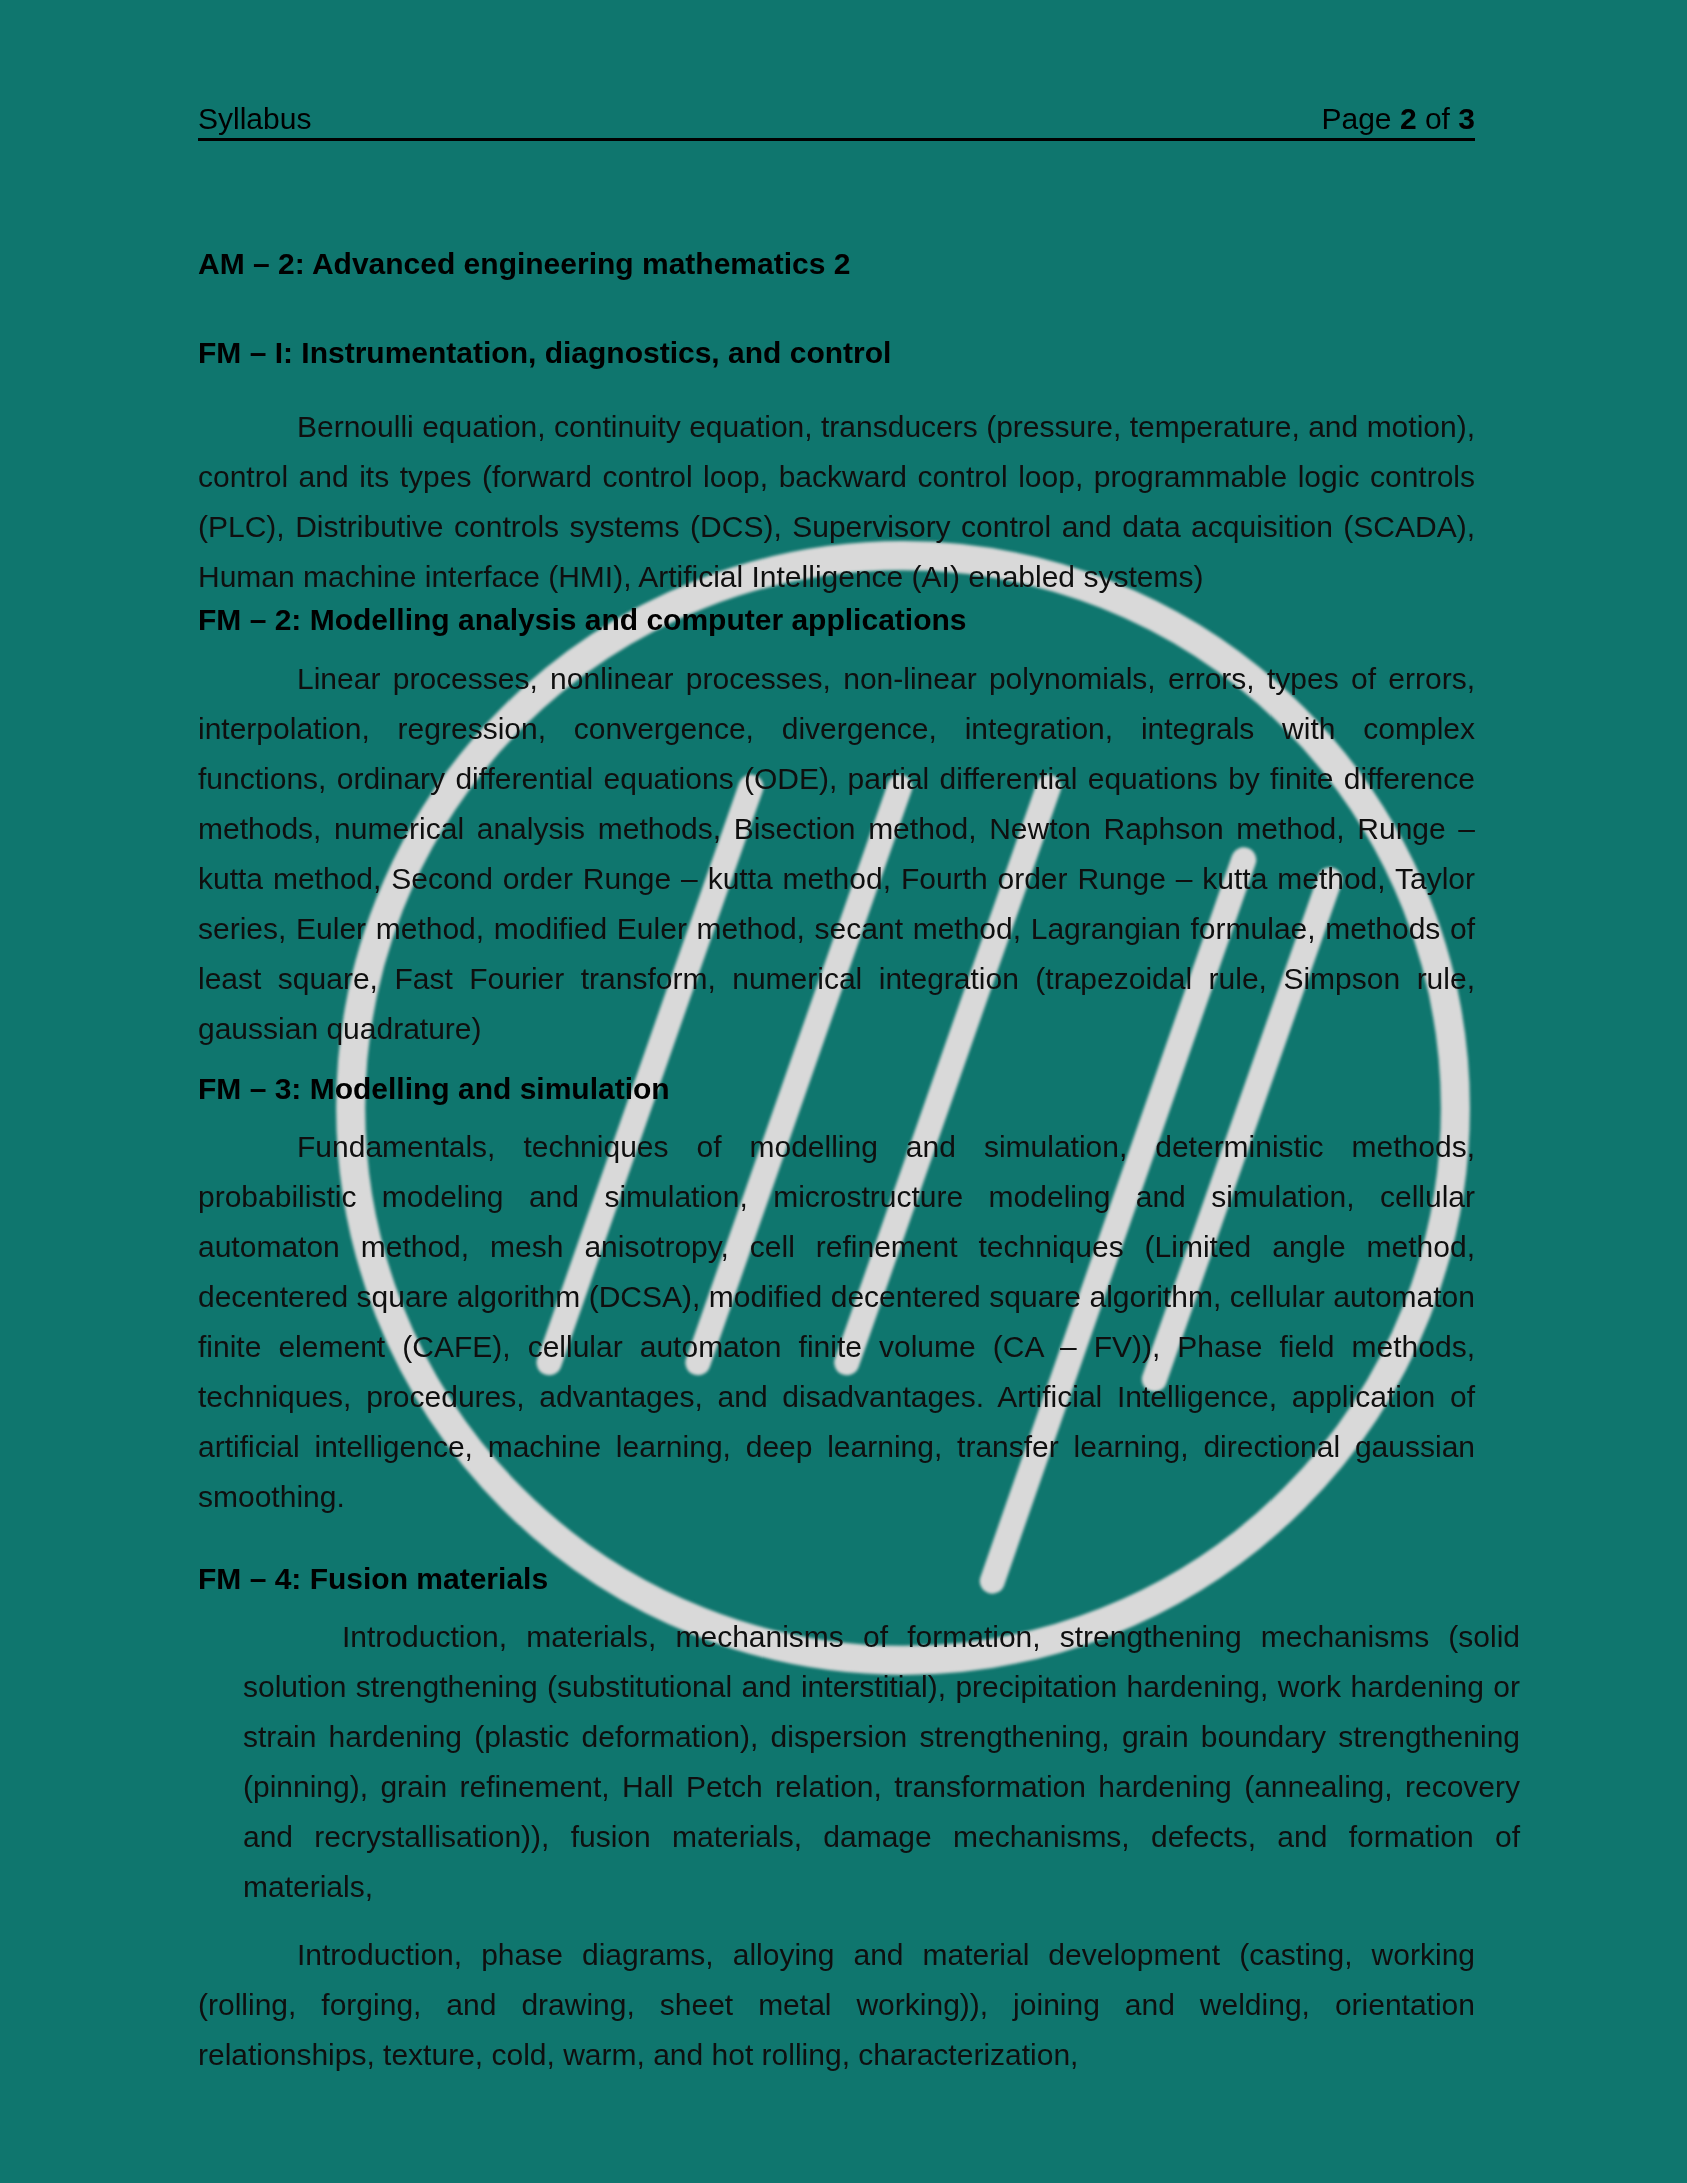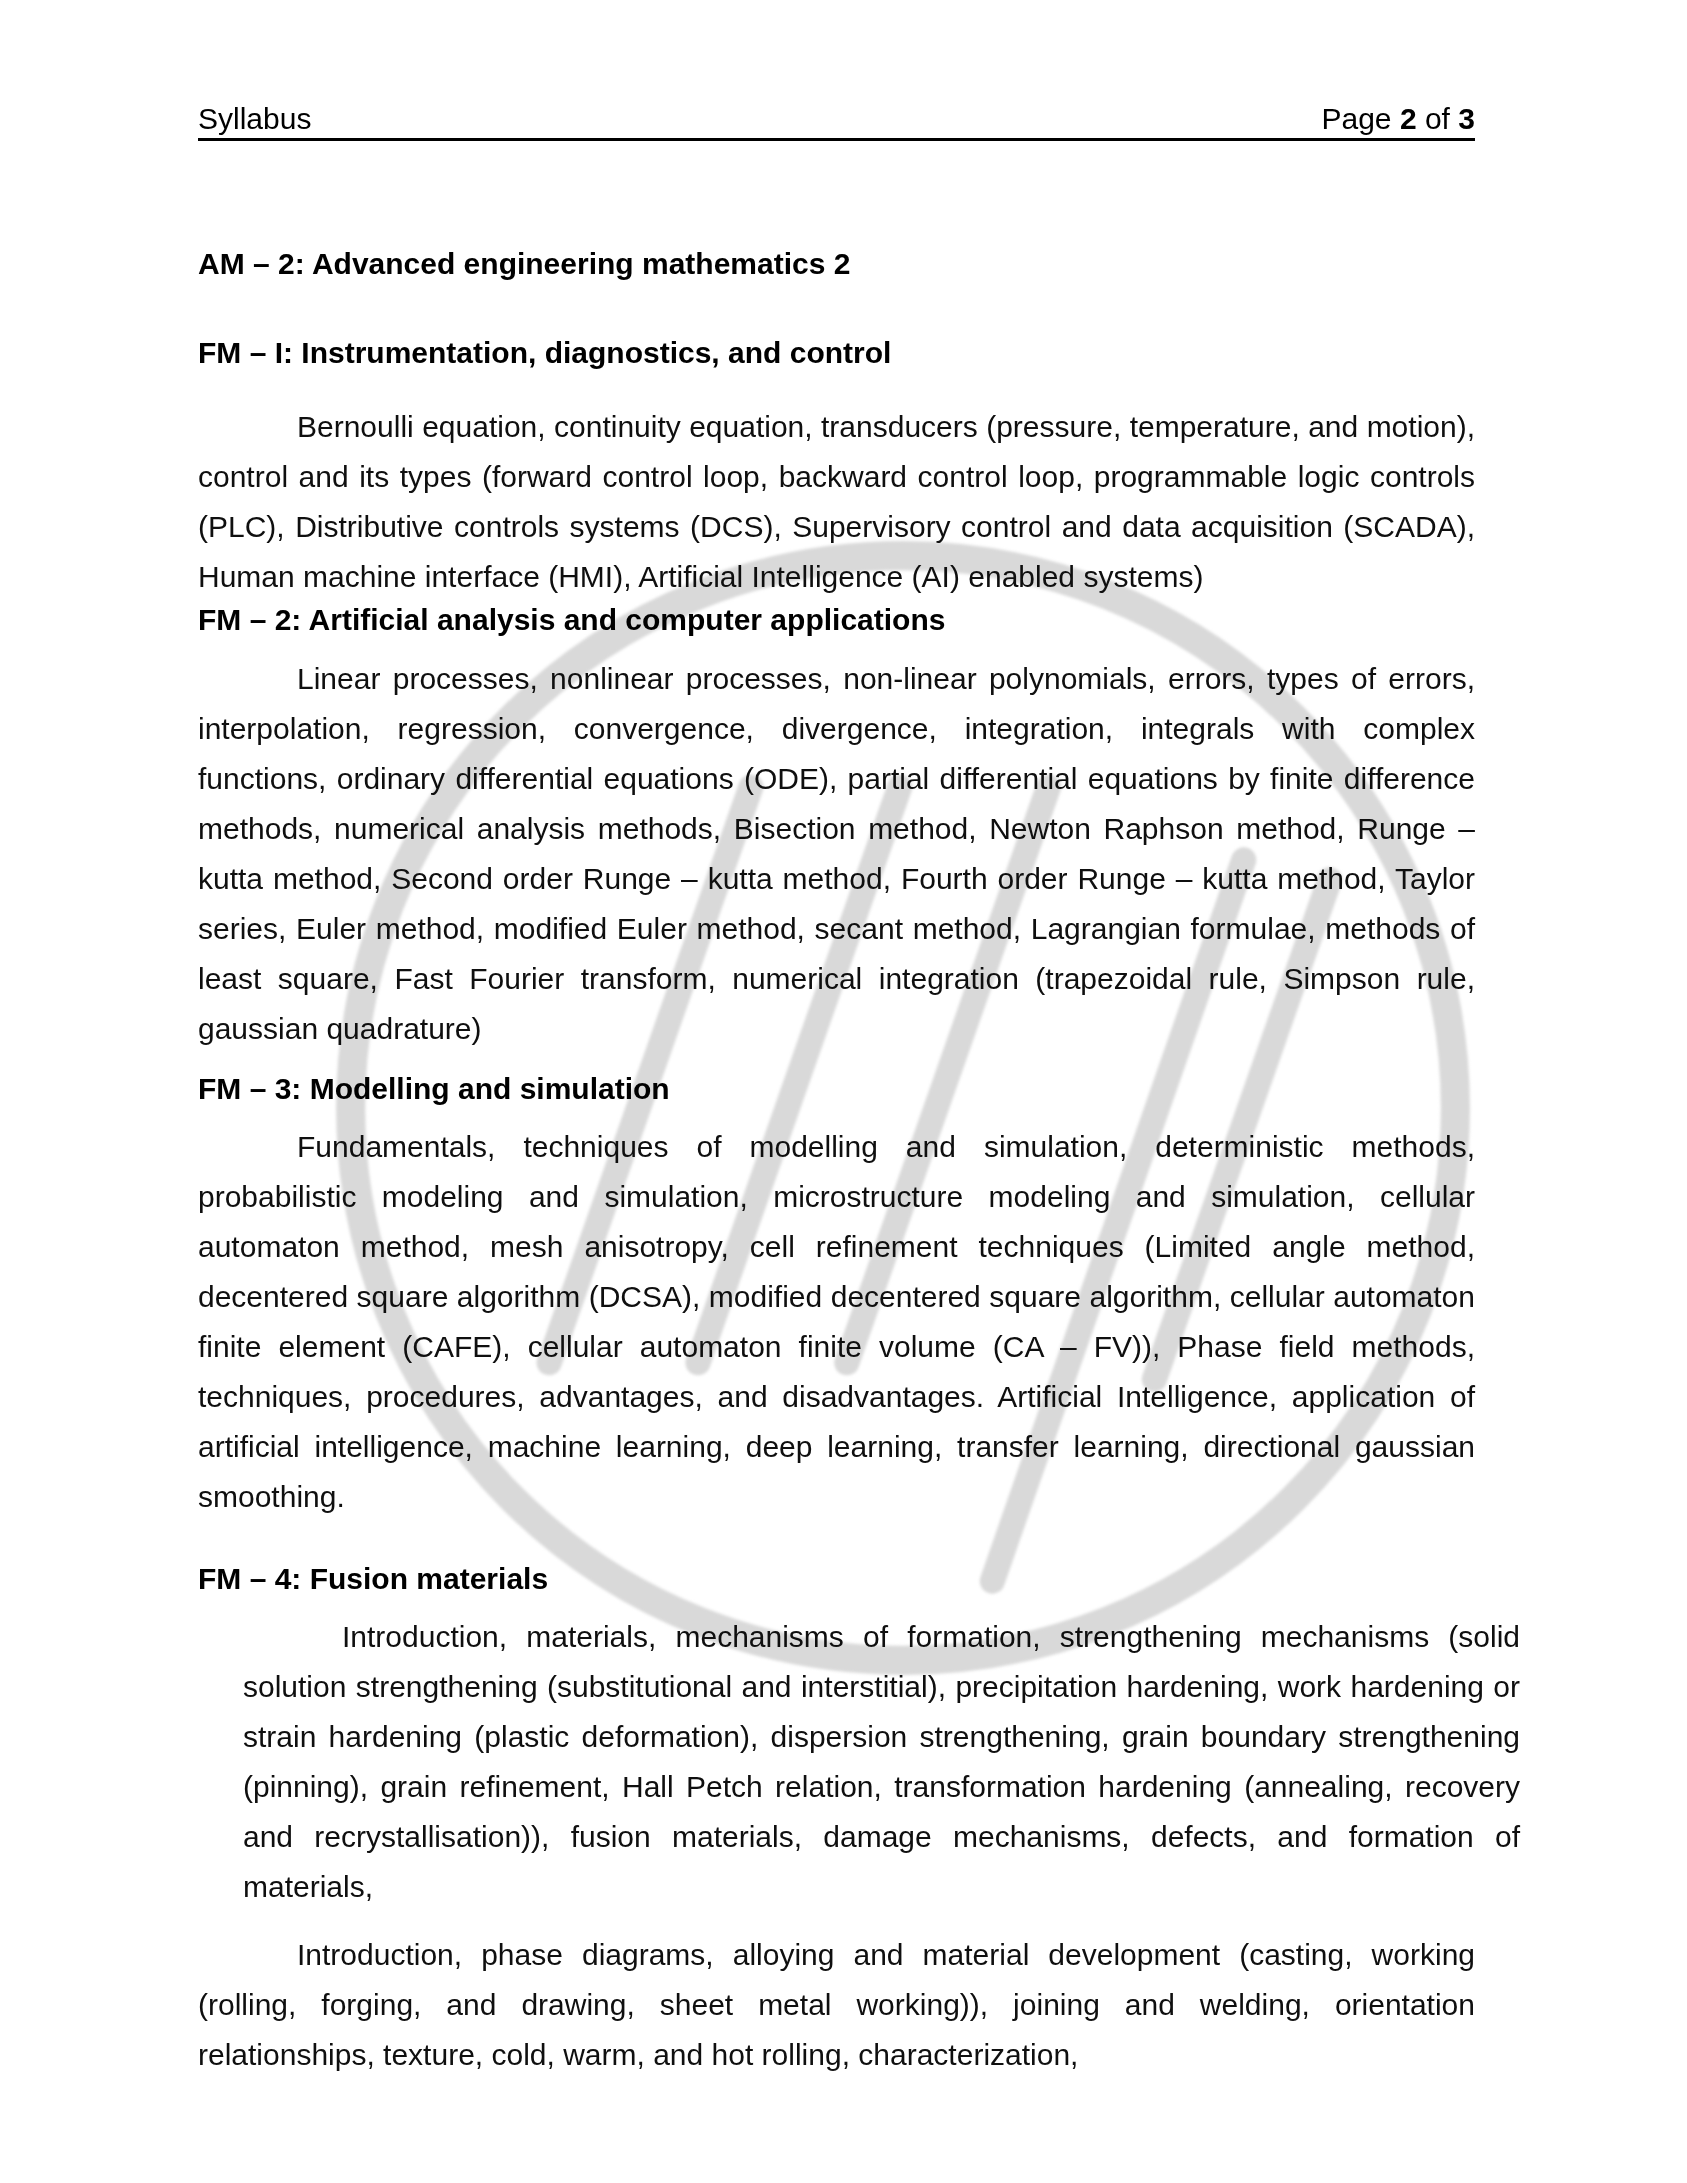--- a/index.html
+++ b/index.html
@@ -1,21 +1,21 @@
 <!DOCTYPE html>
 <html style="font-size:10.6px"><head>
 <meta charset="utf-8">
 <style>
   html, body { margin: 0; padding: 0; background: #888; }
   .page {
     position: relative;
     width: 1687px;
     height: 2183px;
     margin: 0 auto;
-    background: #ffffff;
+    background: #0f766e;
     font-family: "Liberation Sans", sans-serif;
     color: #0f0f0f;
     overflow: hidden;
   }
   .watermark {
     position: absolute;
     left: 0; top: 0;
     width: 1687px; height: 2183px;
     filter: blur(1.7px);
     z-index: 0;
@@ -83,21 +83,21 @@
     </div>
 
     <div class="block pos-fm1h">
       <h2 class="heading">FM – I: Instrumentation, diagnostics, and control</h2>
     </div>
     <div class="block pos-fm1p">
       <p class="body-par">Bernoulli equation, continuity equation, transducers (pressure, temperature, and motion), control and its types (forward control loop, backward control loop, programmable logic controls (PLC), Distributive controls systems (DCS), Supervisory control and data acquisition (SCADA), Human machine interface (HMI), Artificial Intelligence (AI) enabled systems)</p>
     </div>
 
     <div class="block pos-fm2h">
-      <h2 class="heading">FM – 2: Artificial analysis and computer applications</h2>
+      <h2 class="heading">FM – 2: Modelling analysis and computer applications</h2>
     </div>
     <div class="block pos-fm2p">
       <p class="body-par">Linear processes, nonlinear processes, non-linear polynomials, errors, types of errors, interpolation, regression, convergence, divergence, integration, integrals with complex functions, ordinary differential equations (ODE), partial differential equations by finite difference methods, numerical analysis methods, Bisection method, Newton Raphson method, Runge – kutta method, Second order Runge – kutta method, Fourth order Runge – kutta method, Taylor series, Euler method, modified Euler method, secant method, Lagrangian formulae, methods of least square, Fast Fourier transform, numerical integration (trapezoidal rule, Simpson rule, gaussian quadrature)</p>
     </div>
 
     <div class="block pos-fm3h">
       <h2 class="heading">FM – 3: Modelling and simulation</h2>
     </div>
     <div class="block pos-fm3p">
       <p class="body-par">Fundamentals, techniques of modelling and simulation, deterministic methods, probabilistic modeling and simulation, microstructure modeling and simulation, cellular automaton method, mesh anisotropy, cell refinement techniques (Limited angle method, decentered square algorithm (DCSA), modified decentered square algorithm, cellular automaton finite element (CAFE), cellular automaton finite volume (CA – FV)), Phase field methods, techniques, procedures, advantages, and disadvantages. Artificial Intelligence, application of artificial intelligence, machine learning, deep learning, transfer learning, directional gaussian smoothing.</p>

